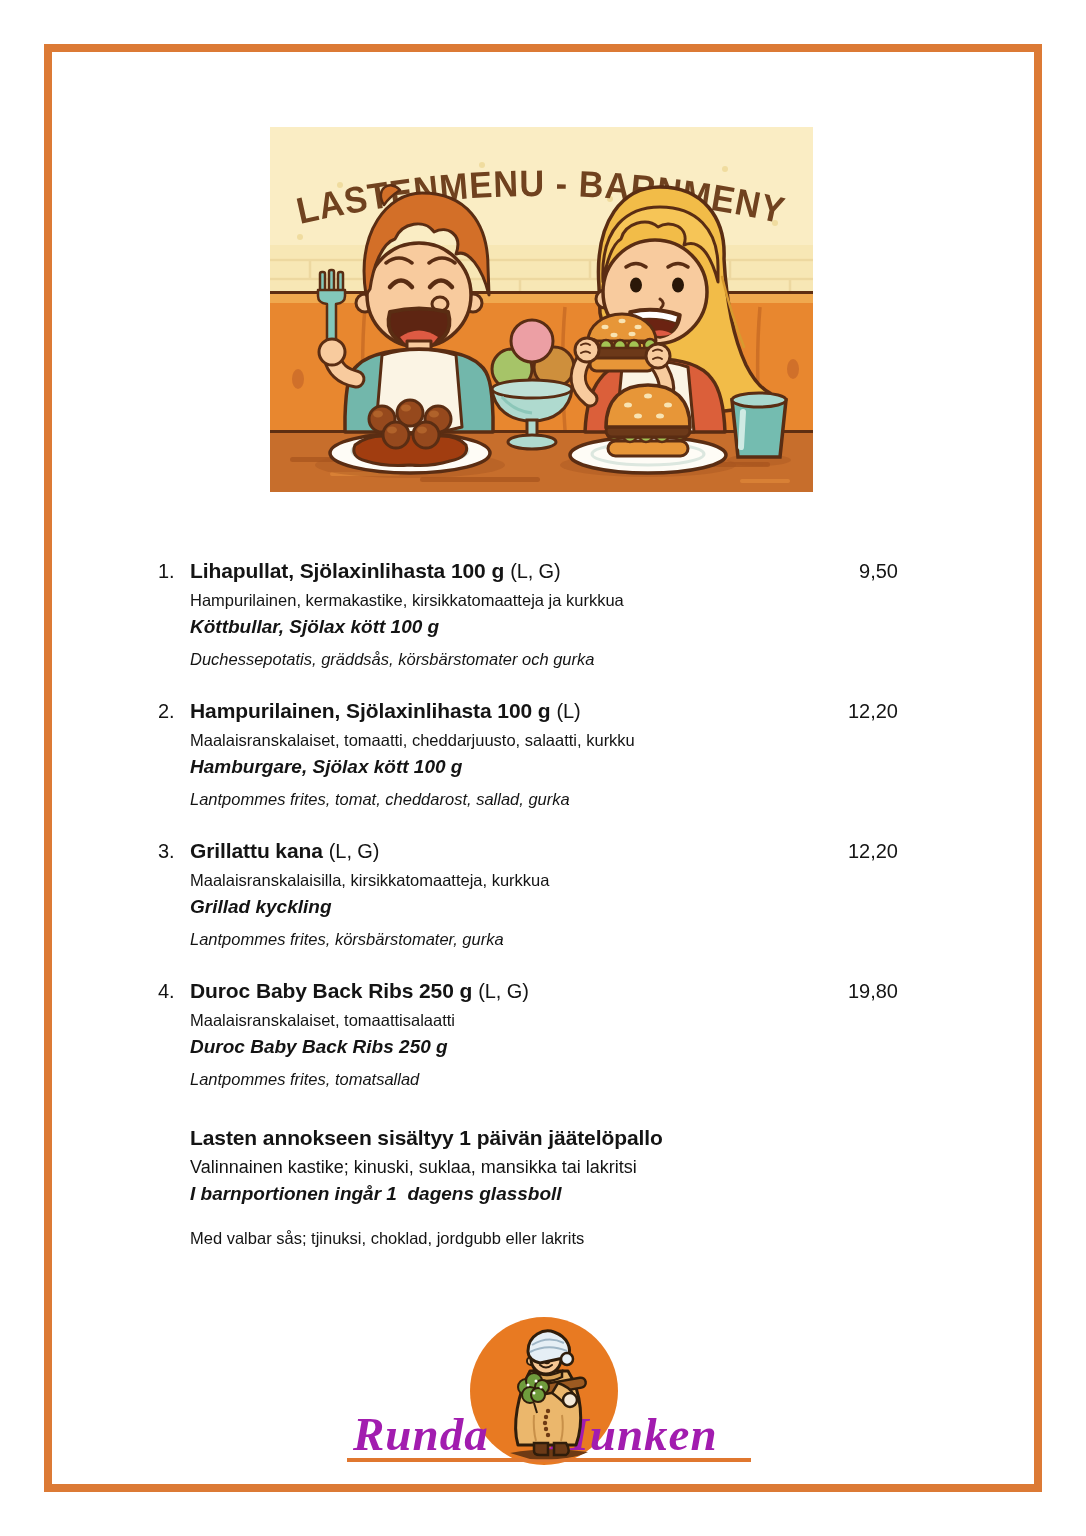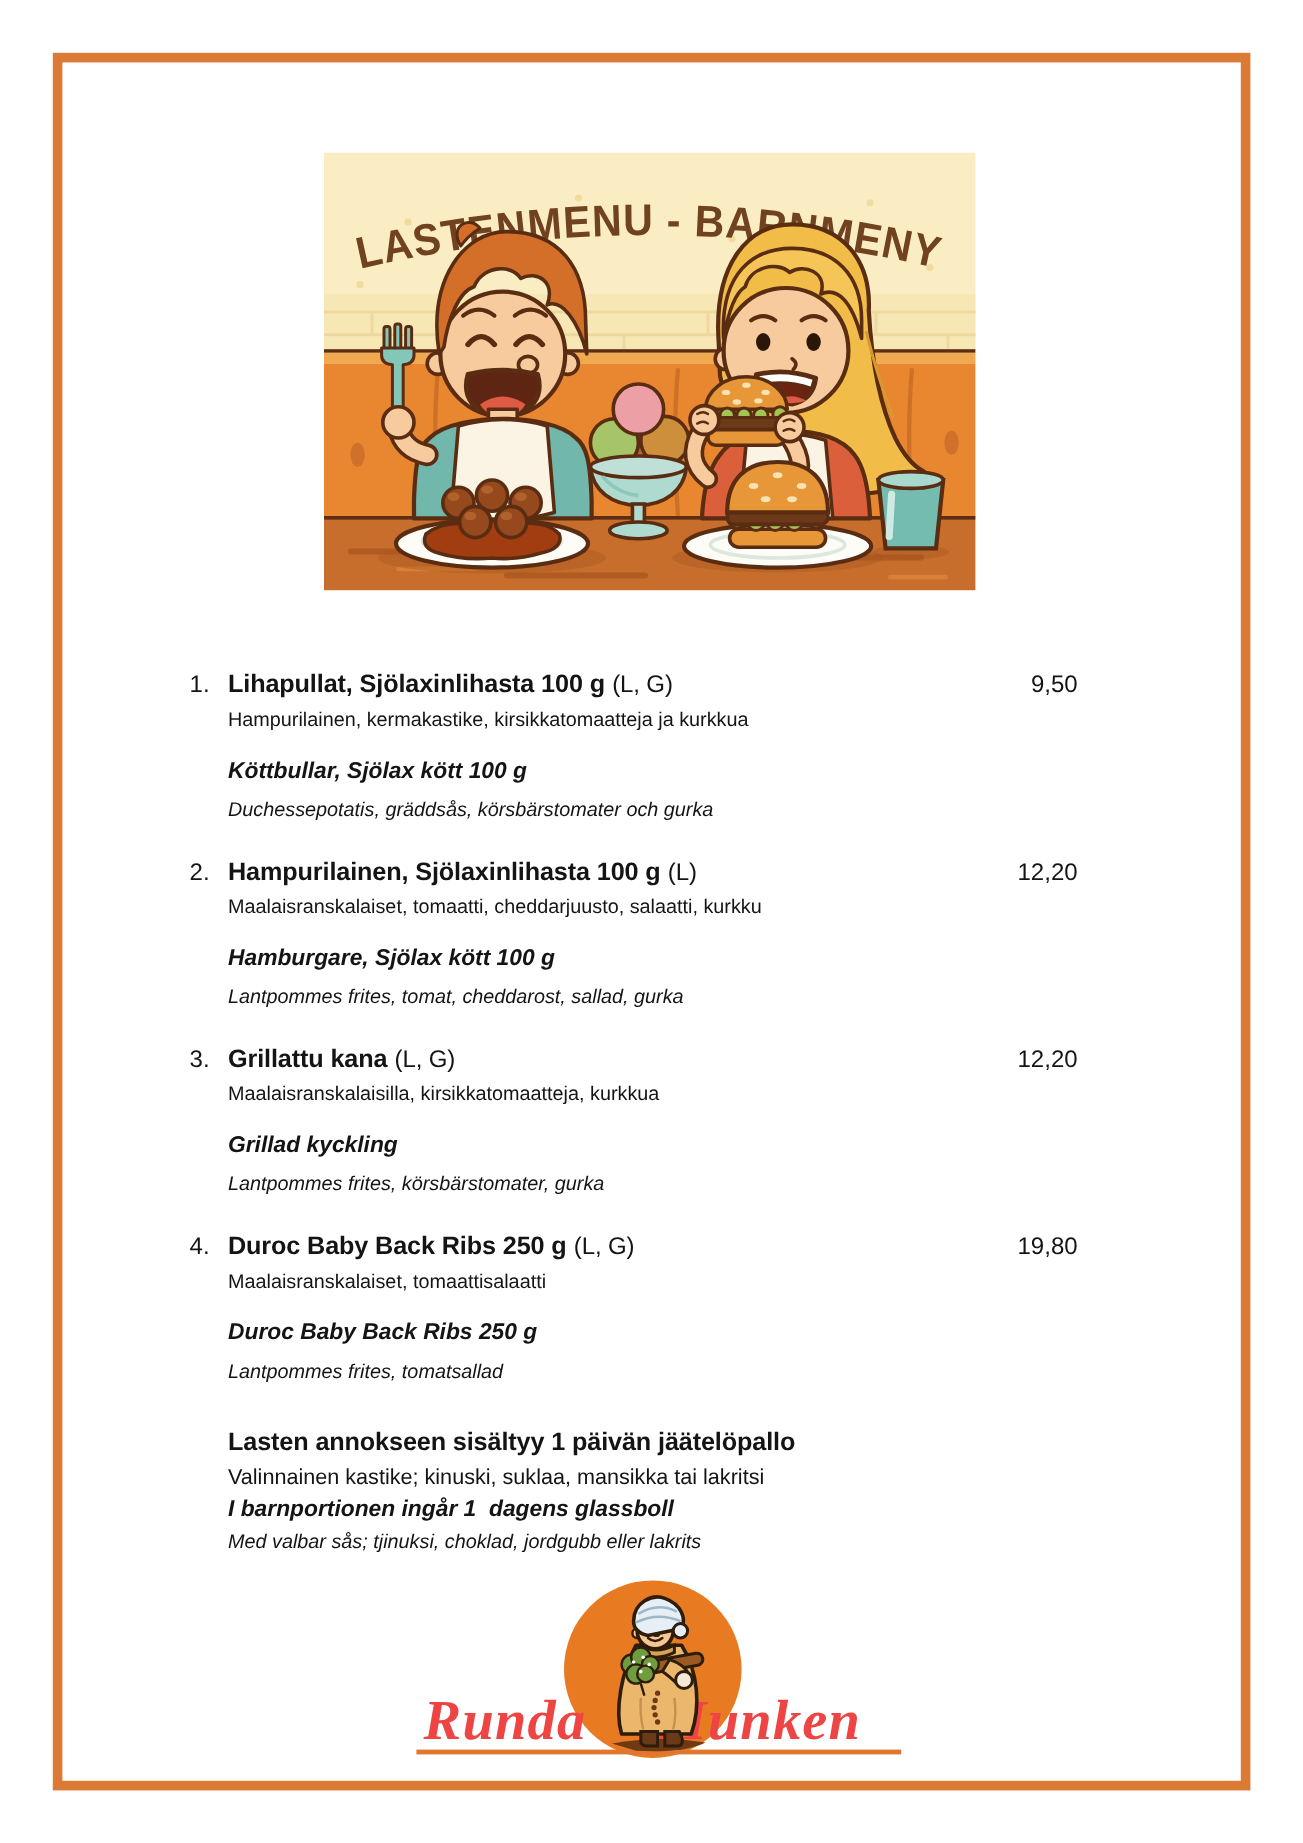--- a/index.html
+++ b/index.html
@@ -12,33 +12,33 @@
   .hero svg { display:block; width:100%; height:100%; }
 
   .menu { position:absolute; left:158px; top:556px; width:740px; color:#141414; }
   .menu-item { margin-bottom:25px; }
   .item-head { display:flex; align-items:baseline; line-height:30px; }
   .item-no { width:32px; font-size:20px; font-weight:400; }
   .item-title { font-size:21px; font-weight:700; letter-spacing:-0.1px;text-align:center; }
   .item-title .tags { font-weight:400; font-size:20px; margin-left:6px; }
   .item-price { margin-left:auto; font-size:20px; font-weight:400; }
   .item-desc { margin-left:32px; font-size:16.5px; line-height:24px; margin-top:2px; white-space:pre-wrap; }
-  .item-sv { margin-left:32px; font-size:19px; font-weight:700; font-style:italic; line-height:28px; margin-top:17px; white-space:pre-wrap; }
+  .item-sv { margin-left:32px; font-size:19px; font-weight:700; font-style:italic; line-height:28px; margin-top:1px; white-space:pre-wrap; }
   .item-sv-desc { margin-left:32px; font-size:16.5px; font-style:italic; line-height:24px; margin-top:6px; white-space:pre-wrap; }
 
   .note { margin-left:32px; margin-top:32px; }
   .note-title { font-size:21px; font-weight:700; line-height:30px; letter-spacing:-0.1px; }
   .note-desc { font-size:18px; line-height:24px; margin-top:2px; }
   .note-sv { font-size:19px; font-weight:700; font-style:italic; line-height:28px; margin-top:1px; white-space:pre-wrap; }
-  .note-sv-desc { font-size:16.5px; font-style:italic; line-height:24px; margin-top:1px; }
+  .note-sv-desc { font-size:16.5px; line-height:24px; margin-top:18px; }
 
   .logo-wrap { position:absolute; left:343px; top:1312px; width:412px; height:152px; }
   .logo-circle { position:absolute; left:127px; top:5px; width:148px; height:148px; border-radius:50%; background:#E87A22; }
   .logo-underline { position:absolute; left:4px; top:146px; width:404px; height:4px; background:#E0772F; }
-  .brand { position:absolute; top:95px; font-family:"Liberation Serif", serif; font-weight:700; font-style:italic; font-size:47px; color:#ef4444; letter-spacing:1px; white-space:nowrap; }
+  .brand { position:absolute; top:95px; font-family:"Liberation Serif", serif; font-weight:700; font-style:italic; font-size:47px; color:#a21caf; letter-spacing:1px; white-space:nowrap; }
   .brand-left { left:10px; }
   .brand-right { left:204px; }
   .monk { position:absolute; left:157px; top:13px; width:95px; height:138px; }
 </style>
 </head>
 <body>
 
 <div class="page">
   <div class="frame"></div>
 

